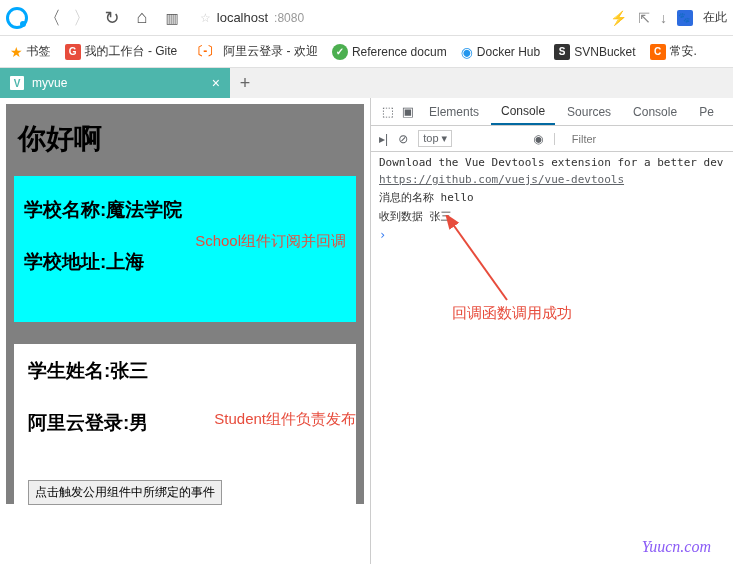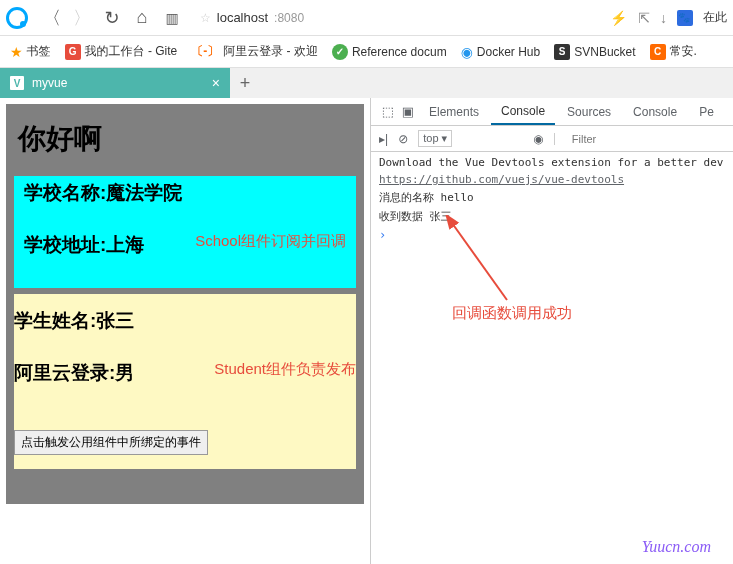--- a/index.html
+++ b/index.html
@@ -34,24 +34,24 @@
     .tab-vue { width: 14px; height: 14px; background: #fff; color: #4db6ac; font-weight: bold; display: flex; align-items: center; justify-content: center; font-size: 10px; border-radius: 1px; }
     .tab-title { flex: 1; font-size: 12px; }
     .tab-close { cursor: pointer; font-size: 14px; }
     .tab-add { width: 30px; display: flex; align-items: center; justify-content: center; font-size: 18px; color: #666; cursor: pointer; }
     
     
     .content-wrap { display: flex; height: calc(100% - 98px); }
     .page-side { width: 370px; padding: 6px; }
     .app-canvas { background: #808080; padding: 8px; height: 400px; }
     .greeting { font-size: 28px; font-weight: bold; color: #000; padding: 8px 4px 18px; }
-    .school-card { background: #00ffff; padding: 4px 10px; position: relative; }
+    .school-card { background: #00ffff; padding: 21px 10px; position: relative; }
     .school-card h2 { font-size: 19px; margin-bottom: 26px; }
     .school-note { position: absolute; right: 10px; top: 56px; color: #e74c3c; font-size: 15px; }
-    .student-card { background: #fef9c3; padding: 14px 0; margin-top: 6px; position: relative; }
+    .student-card { background: #ffffff; padding: 14px 14px; margin-top: 22px; position: relative; }
     .student-card h2 { font-size: 19px; margin-bottom: 26px; }
     .student-note { position: absolute; right: 0; top: 66px; color: #e74c3c; font-size: 15px; }
     .trigger-btn { margin-top: 18px; background: #efefef; border: 1px solid #999; padding: 3px 6px; font-size: 12px; cursor: pointer; font-family: inherit; }
     
     
     .devtools { flex: 1; border-left: 1px solid #ccc; display: flex; flex-direction: column; font-size: 12px; }
     .dt-tabs { height: 28px; border-bottom: 1px solid #ccc; display: flex; align-items: center; padding: 0 8px; gap: 2px; color: #5f6368; }
     .dt-icon { width: 18px; text-align: center; font-size: 13px; }
     .dt-tab { padding: 0 10px; height: 100%; display: flex; align-items: center; cursor: pointer; }
     .dt-tab.active { color: #333; border-bottom: 2px solid #0369a1; }

